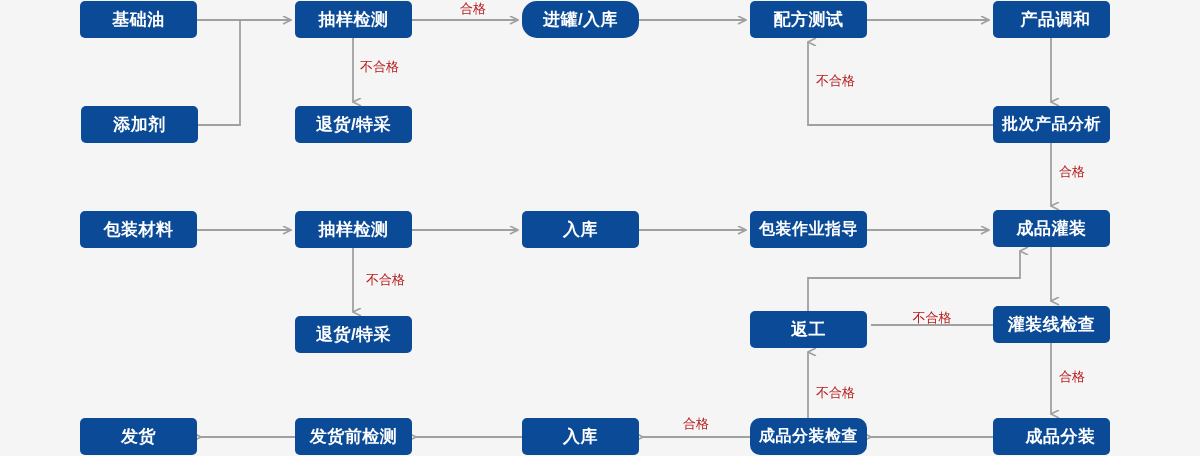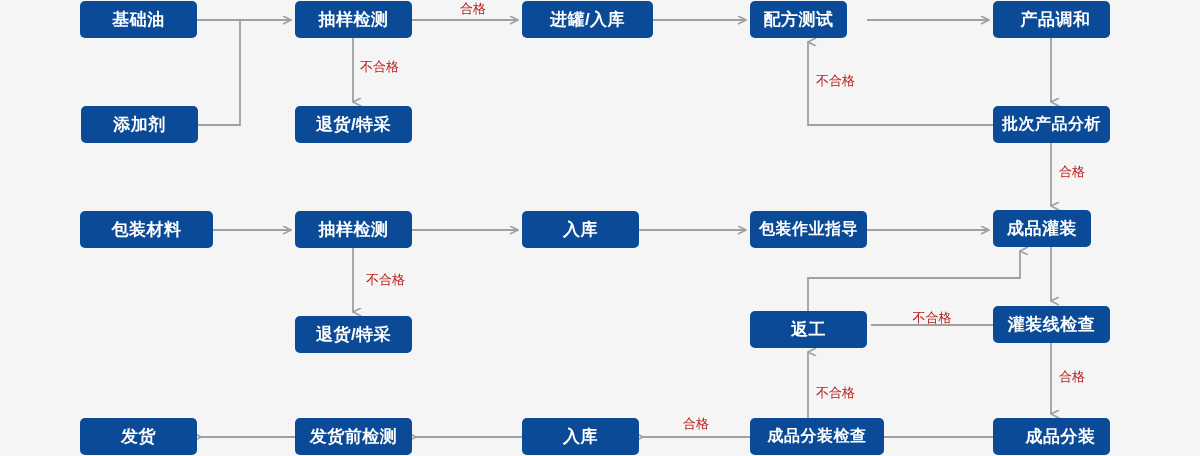--- a/index.html
+++ b/index.html
@@ -127,66 +127,66 @@
   </div>
   <div class="node" style="left:81px;top:106px;width:117px;height:37px;">
     <span>添加剂</span>
   </div>
   <div class="node" style="left:295px;top:1px;width:117px;height:37px;">
     <span>抽样检测</span>
   </div>
   <div class="node" style="left:295px;top:106px;width:117px;height:37px;">
     <span>退货/特采</span>
   </div>
-  <div class="node" style="left:522px;top:1px;width:131px;height:37px;">
+  <div class="node" style="left:522px;top:1px;width:117px;height:37px;border-radius:15px;">
     <span>进罐/入库</span>
   </div>
-  <div class="node" style="left:750px;top:1px;width:97px;height:37px;">
+  <div class="node" style="left:750px;top:1px;width:117px;height:37px;">
     <span>配方测试</span>
   </div>
   <div class="node" style="left:993px;top:1px;width:117px;height:37px;padding-left:8px;">
     <span>产品调和</span>
   </div>
   <div class="node" style="left:993px;top:106px;width:117px;height:37px;font-size:16px;">
     <span>批次产品分析</span>
   </div>
-  <div class="node" style="left:80px;top:211px;width:133px;height:37px;">
+  <div class="node" style="left:80px;top:211px;width:117px;height:37px;">
     <span>包装材料</span>
   </div>
   <div class="node" style="left:295px;top:211px;width:117px;height:37px;">
     <span>抽样检测</span>
   </div>
   <div class="node" style="left:295px;top:316px;width:117px;height:37px;">
     <span>退货/特采</span>
   </div>
   <div class="node" style="left:522px;top:211px;width:117px;height:37px;">
     <span>入库</span>
   </div>
   <div class="node" style="left:750px;top:211px;width:117px;height:37px;font-size:16px;">
     <span>包装作业指导</span>
   </div>
-  <div class="node" style="left:993px;top:210px;width:98px;height:37px;">
+  <div class="node" style="left:993px;top:210px;width:117px;height:37px;">
     <span>成品灌装</span>
   </div>
   <div class="node" style="left:750px;top:311px;width:117px;height:37px;">
     <span>返工</span>
   </div>
   <div class="node" style="left:993px;top:306px;width:117px;height:37px;text-align:right;">
     <span>灌装线检查</span>
   </div>
   <div class="node" style="left:80px;top:418px;width:117px;height:37px;">
     <span>发货</span>
   </div>
   <div class="node" style="left:295px;top:418px;width:117px;height:37px;">
     <span>发货前检测</span>
   </div>
   <div class="node" style="left:522px;top:418px;width:117px;height:37px;">
     <span>入库</span>
   </div>
-  <div class="node" style="left:750px;top:418px;width:134px;height:37px;font-size:16px;">
+  <div class="node" style="left:750px;top:418px;width:117px;height:37px;font-size:16px;border-radius:10px;">
     <span>成品分装检查</span>
   </div>
   <div class="node" style="left:993px;top:418px;width:117px;height:37px;padding-left:18px;">
     <span>成品分装</span>
   </div>
 
   <div class="edge-label" style="left:443px;top:0px;width:60px;text-align:center;">
     <span>合格</span>
   </div>
   <div class="edge-label" style="left:360px;top:58px;width:60px;text-align:left;">

